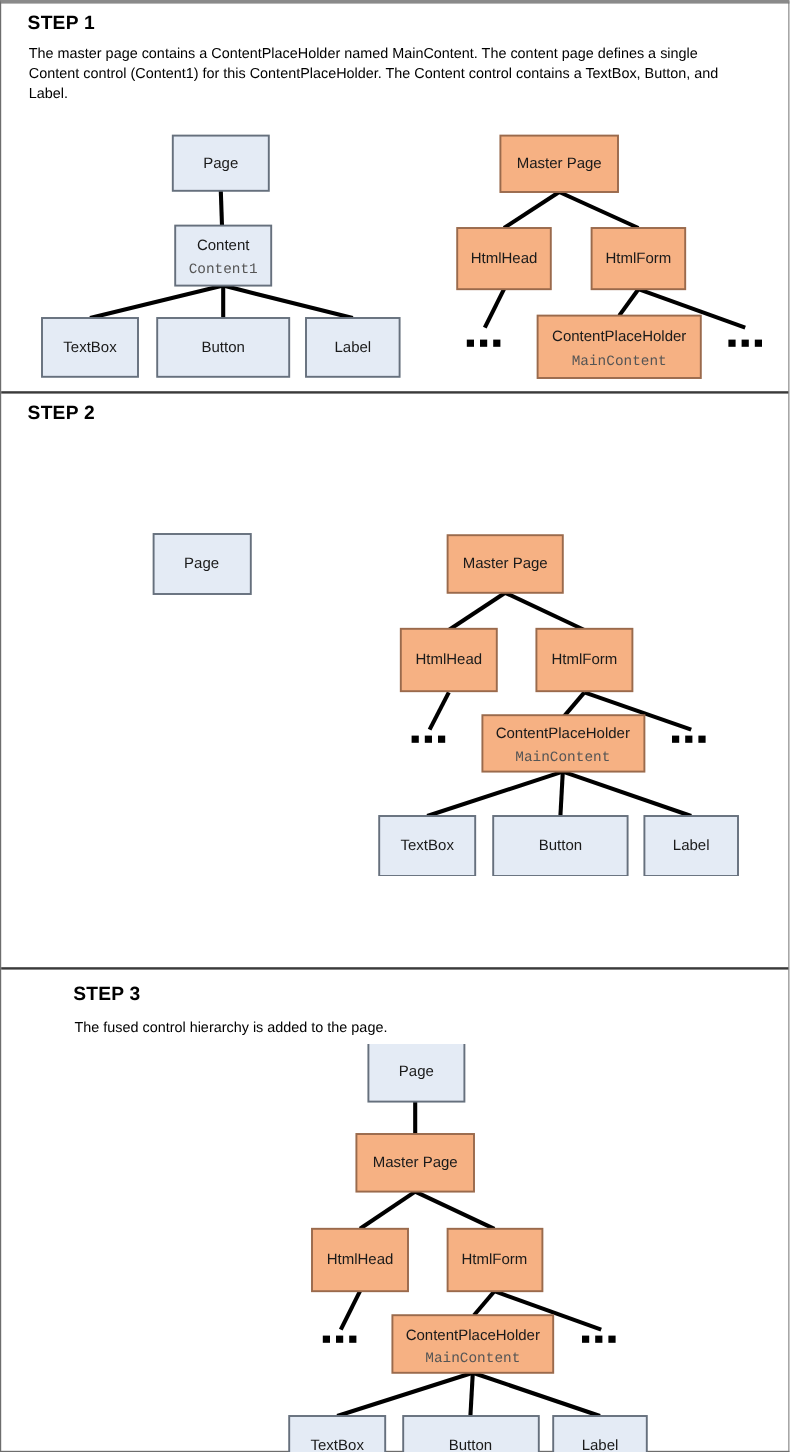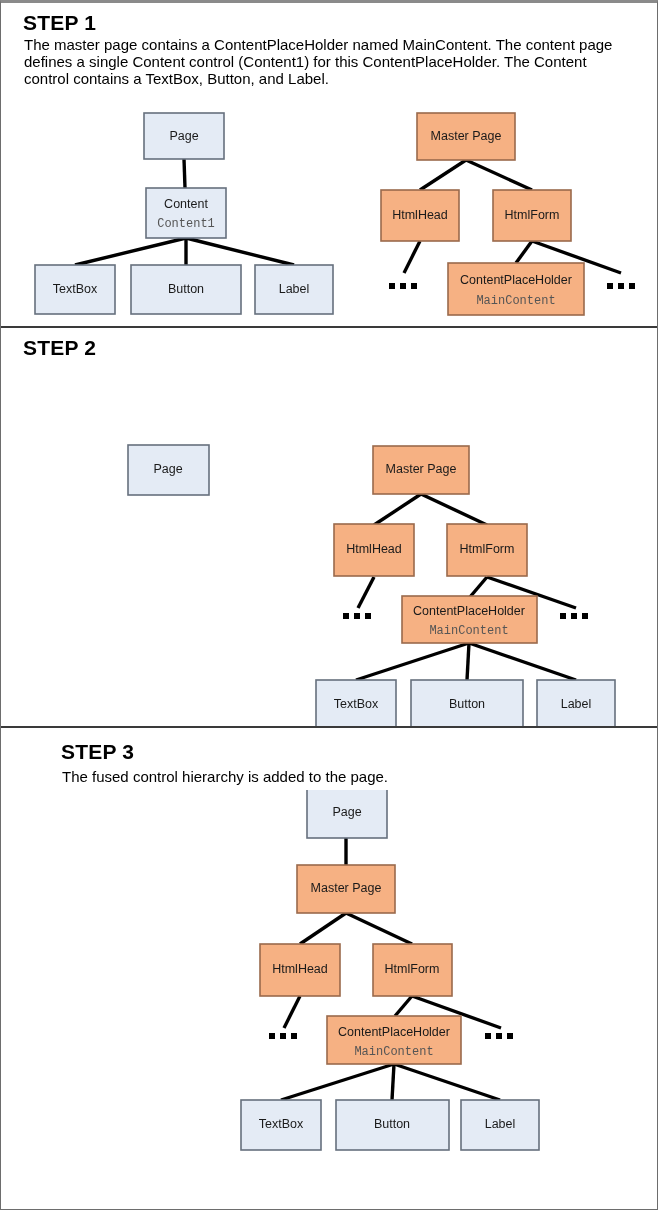--- a/index.html
+++ b/index.html
@@ -19,29 +19,29 @@
   }
   .step-section{
     position:relative;
     box-sizing:border-box;
     border-bottom:2px solid #3a3a3a;
     overflow:hidden;
   }
   .step-section.last{border-bottom:none;margin-left:38px;}
   .step-title{
     position:absolute;
-    font-size:21px;
+    font-size:16px;
     font-weight:bold;
     letter-spacing:0.2px;
     color:#000;
     margin:0;
   }
   .step-desc{
     position:absolute;
-    font-size:15px;
+    font-size:12px;
     line-height:17px;
     color:#000;
     margin:0;
   }
   svg{display:block;}
   .nodeLabel{
     font-family:"Liberation Sans","DejaVu Sans",sans-serif;
     font-size:12.5px;
     fill:#1a1a1a;
     text-anchor:middle;
@@ -136,21 +136,21 @@
         <rect class="dot" x="410" y="208" width="6" height="6"></rect>
       </g>
       <g>
         <rect class="dot" x="606" y="208" width="6" height="6"></rect>
         <rect class="dot" x="617" y="208" width="6" height="6"></rect>
         <rect class="dot" x="628" y="208" width="6" height="6"></rect>
       </g>
     </svg>
   </section>
 
-  <section class="step-section" style="height:400px;">
+  <section class="step-section" style="height:480px;">
     <h2 class="step-title" style="left:22px;top:8px;">STEP 2</h2>
 
     <svg width="658" height="320" viewBox="0 0 658 320" style="position:absolute;left:0;top:82px;">
 
       <g>
         <path class="edge" d="M420,84 L373,115"></path>
         <path class="edge" d="M420,84 L486,115"></path>
         <path class="edge" d="M373,167 L357,198"></path>
         <path class="edge" d="M486,167 L469,187"></path>
         <path class="edge" d="M486,167 L575,198"></path>

